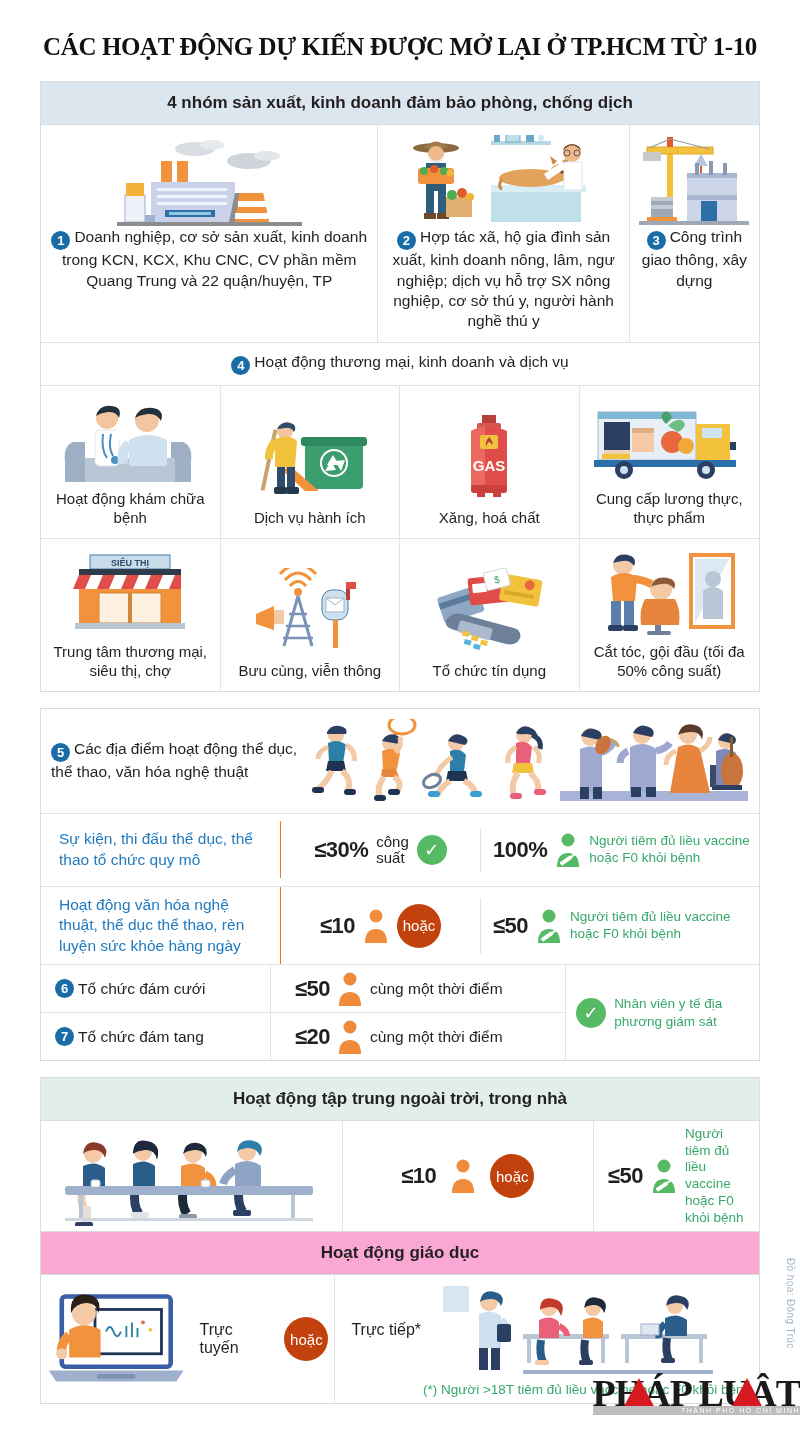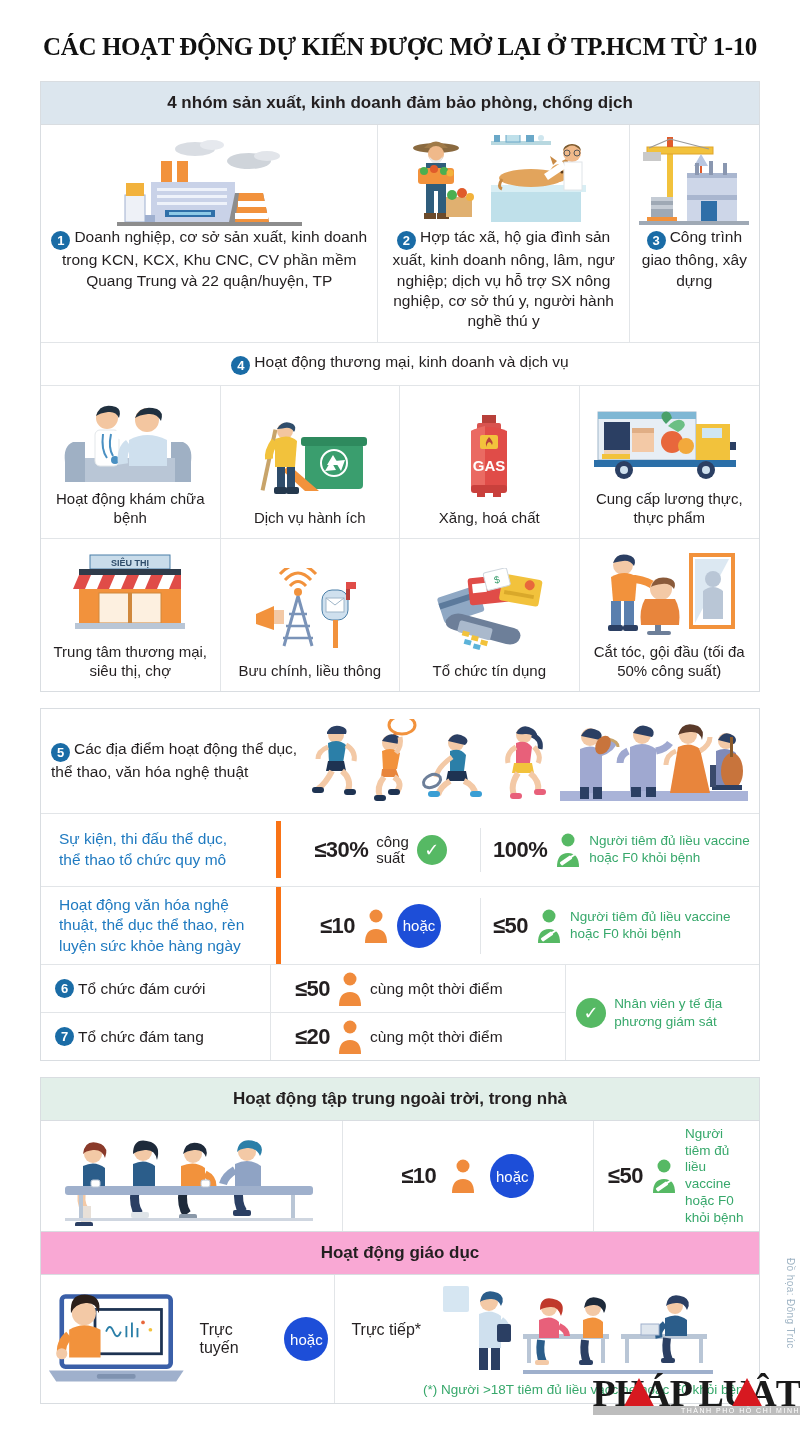--- a/index.html
+++ b/index.html
@@ -56,31 +56,31 @@
   .svc .art{height:88px;margin-bottom:7px;}
   .svc .lbl{font-size:15px;line-height:1.3;text-align:center;}
 
   
   .b5top{display:flex;align-items:center;padding:8px 10px;border-bottom:1px solid #e2e5e8;}
   .b5top .txt{width:255px;font-size:15.5px;line-height:1.33;}
   .b5top .art{flex:1;height:88px;align-items:flex-end;}
 
   .rulerow{display:flex;align-items:center;border-bottom:1px solid #e2e5e8;min-height:72px;}
   .rule-label{width:240px;padding:8px 26px 8px 18px;box-sizing:border-box;
-    color:#1f7ac0;font-size:15.5px;line-height:1.32;border-right:5px solid #f97316;}
+    color:#1f7ac0;font-size:15.5px;line-height:1.32;border-right:1px solid #f97316;}
   .rule-mid{width:200px;display:flex;align-items:center;justify-content:center;gap:8px;
     border-right:1px solid #e2e5e8;height:100%;box-sizing:border-box;padding:6px;}
   .rule-right{flex:1;display:flex;align-items:center;gap:8px;padding:6px 8px 6px 12px;}
   .bignum{font-size:22px;font-weight:bold;letter-spacing:-0.5px;}
   .cap2{font-size:15px;line-height:1.05;}
   .vacc-txt{color:#37a86b;font-size:13.5px;line-height:1.25;}
   .note-green{color:#37a86b;font-size:13.5px;line-height:1.3;}
 
   .hoac{
-    width:44px;height:44px;border-radius:50%;background:#1d4ed8;color:#fff;
+    width:44px;height:44px;border-radius:50%;background:#c2410c;color:#fff;
     display:flex;align-items:center;justify-content:center;font-size:15px;flex:0 0 auto;
   }
   .check{
     width:30px;height:30px;border-radius:50%;background:#56b964;color:#fff;
     display:flex;align-items:center;justify-content:center;font-size:18px;font-weight:bold;flex:0 0 auto;
   }
   .person{width:26px;height:34px;flex:0 0 auto;}
 
   
   .b67{display:flex;border-bottom:none;}
@@ -386,21 +386,21 @@
             <path d="M6 46 l18 -8 v24 l-18 -6z" fill="#f2923c"></path>
             <rect x="24" y="42" width="10" height="14" fill="#f3c9a6"></rect>
             <rect x="72" y="22" width="26" height="30" rx="10" fill="#cfe0ee" stroke="#4a7fa8"></rect>
             <rect x="76" y="30" width="18" height="14" fill="#fff" stroke="#9fb6c9"></rect>
             <path d="M76 30 l9 7 l9 -7" stroke="#9fb6c9" fill="none"></path>
             <rect x="83" y="52" width="5" height="28" fill="#f2923c"></rect>
             <rect x="96" y="16" width="4" height="16" fill="#b8403a"></rect>
             <rect x="96" y="14" width="10" height="7" fill="#e04c48"></rect>
           </svg>
         </div>
-        <div class="lbl">Bưu chính, liều thông</div>
+        <div class="lbl">Bưu cùng, viễn thông</div>
       </div>
 
       <div class="cell svc">
         <div class="art">
           <svg width="130" height="86" viewBox="0 0 130 86">
             <g transform="rotate(-18 60 40)">
               <rect x="18" y="16" width="42" height="27" rx="3" fill="#8fa8c4"></rect>
               <rect x="18" y="22" width="42" height="6" fill="#5c7a9c"></rect>
             </g>
             <g transform="rotate(-6 70 34)">

